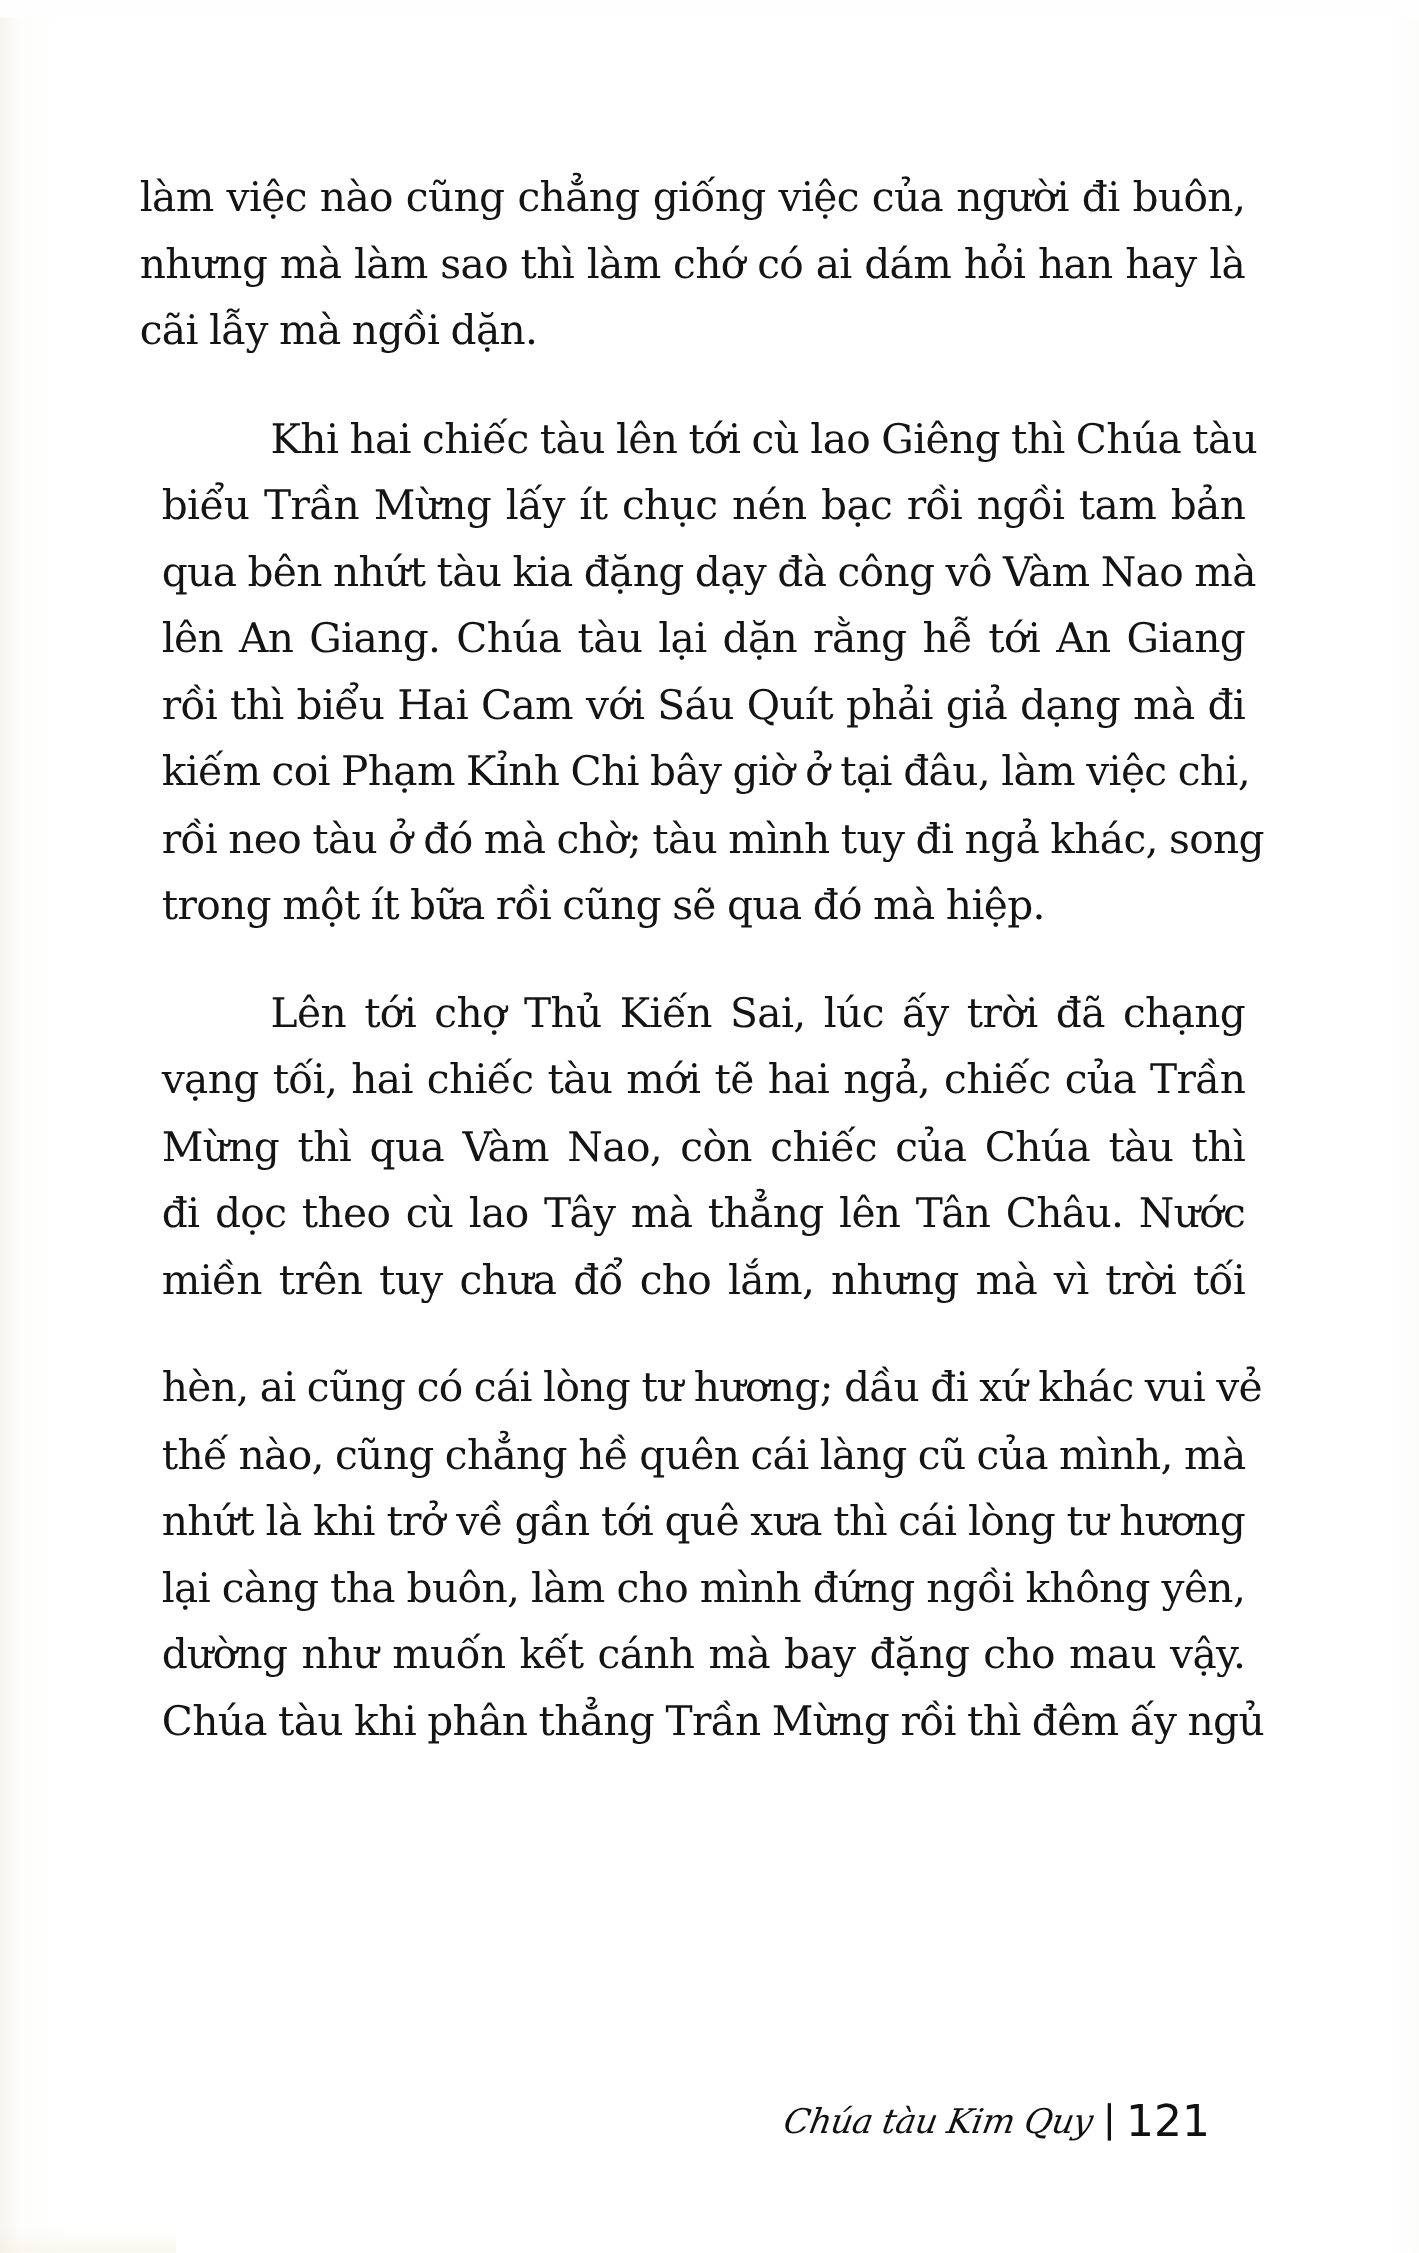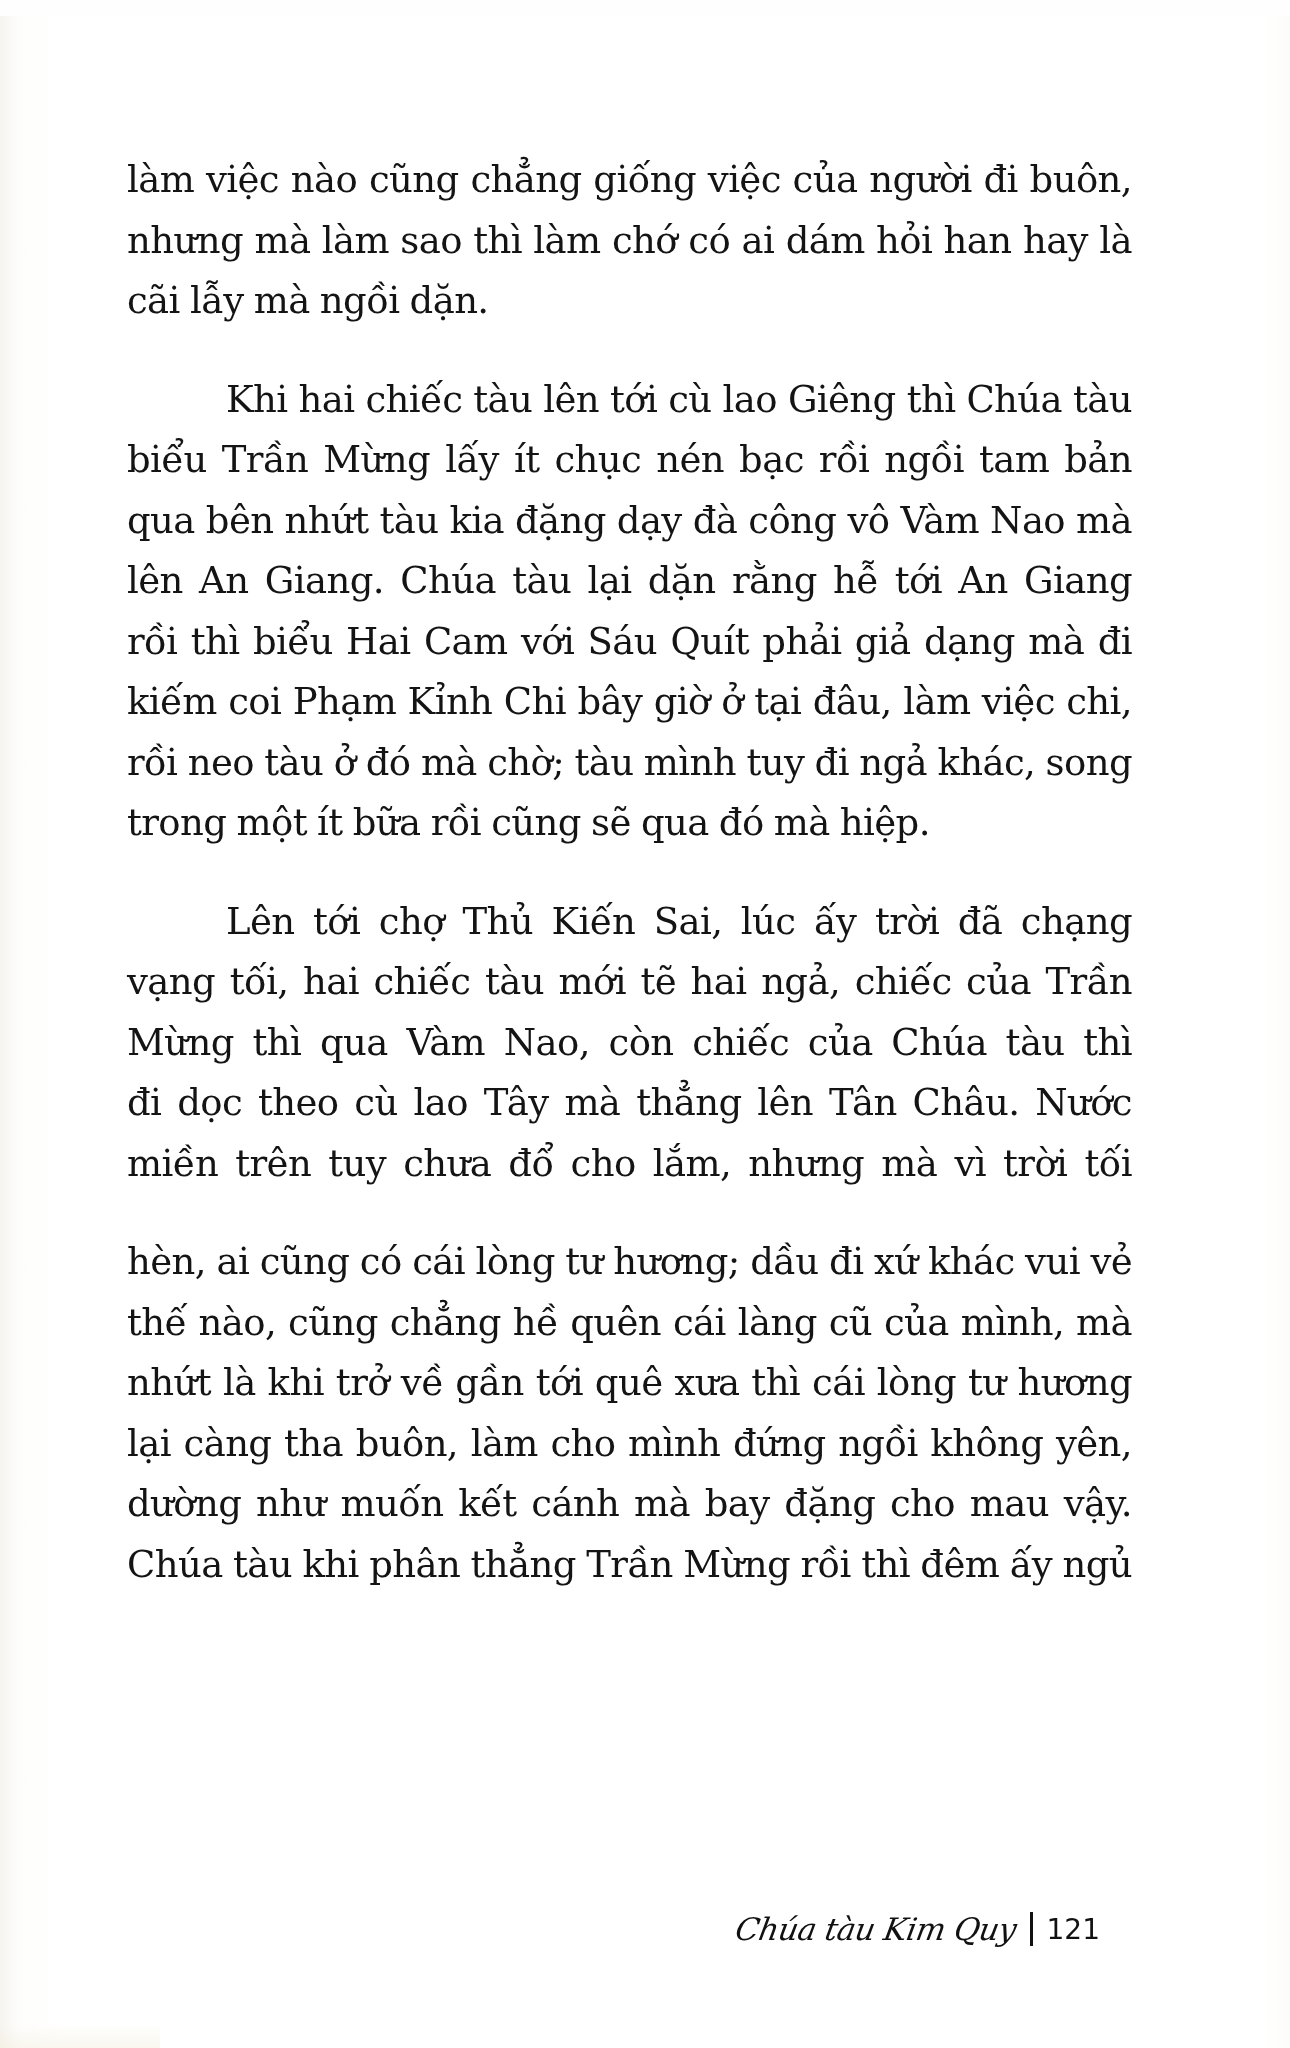--- a/index.html
+++ b/index.html
@@ -41,20 +41,21 @@
       text-align: justify;
       letter-spacing: -0.6px;
       word-spacing: -1px;
     }
     .text-block p {
       margin: 0;
       text-align: justify;
     }
     .text-block p + p {
       margin-top: 38px;
+      margin-left: 20px;
     }
     .line {
       display: block;
       text-align: justify;
       text-align-last: justify;
       white-space: nowrap;
       overflow: visible;
     }
     .line.last {
       text-align-last: left;
@@ -77,21 +78,21 @@
       transform: skewX(-10deg);
     }
     .footer-divider {
       width: 3px;
       height: 34px;
       background: #111;
       margin: 0 4px;
     }
     .page-number {
       font-family: "DejaVu Sans", "Liberation Sans", sans-serif;
-      font-size: 28px;
+      font-size: 40px;
     }
   </style>
 </head>
 <body>
 
 <div class="page">
   <div class="page-edge"></div>
 
   <div class="text-block">
 

